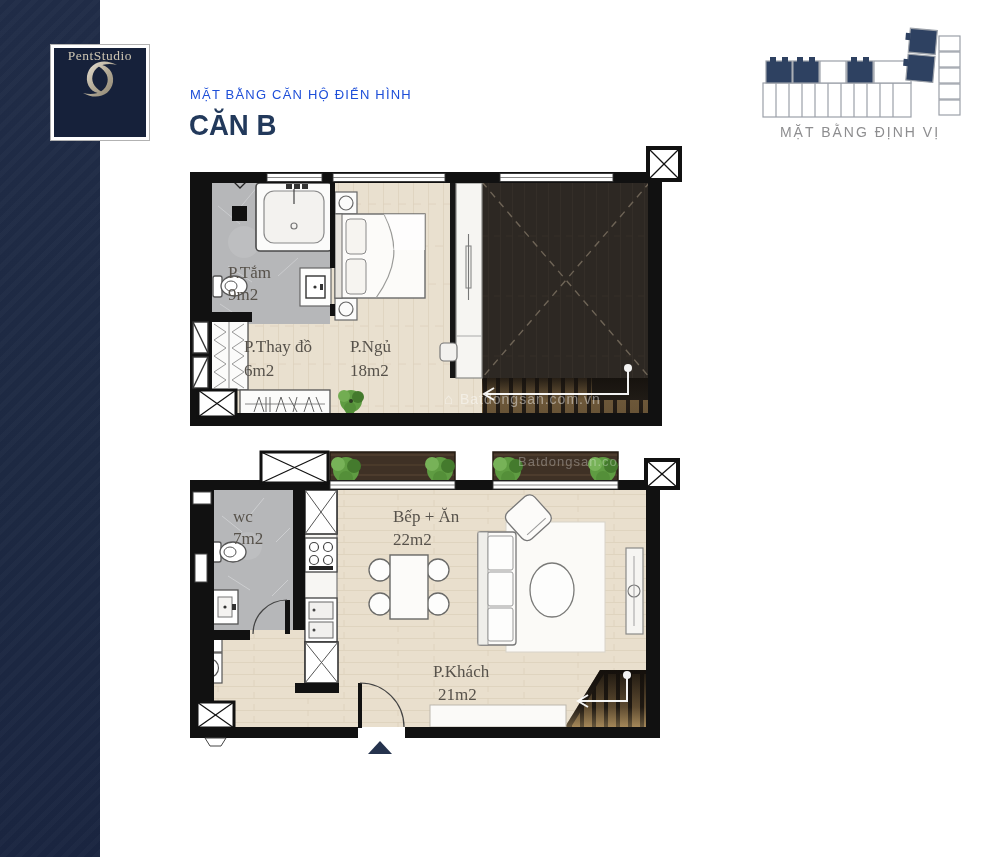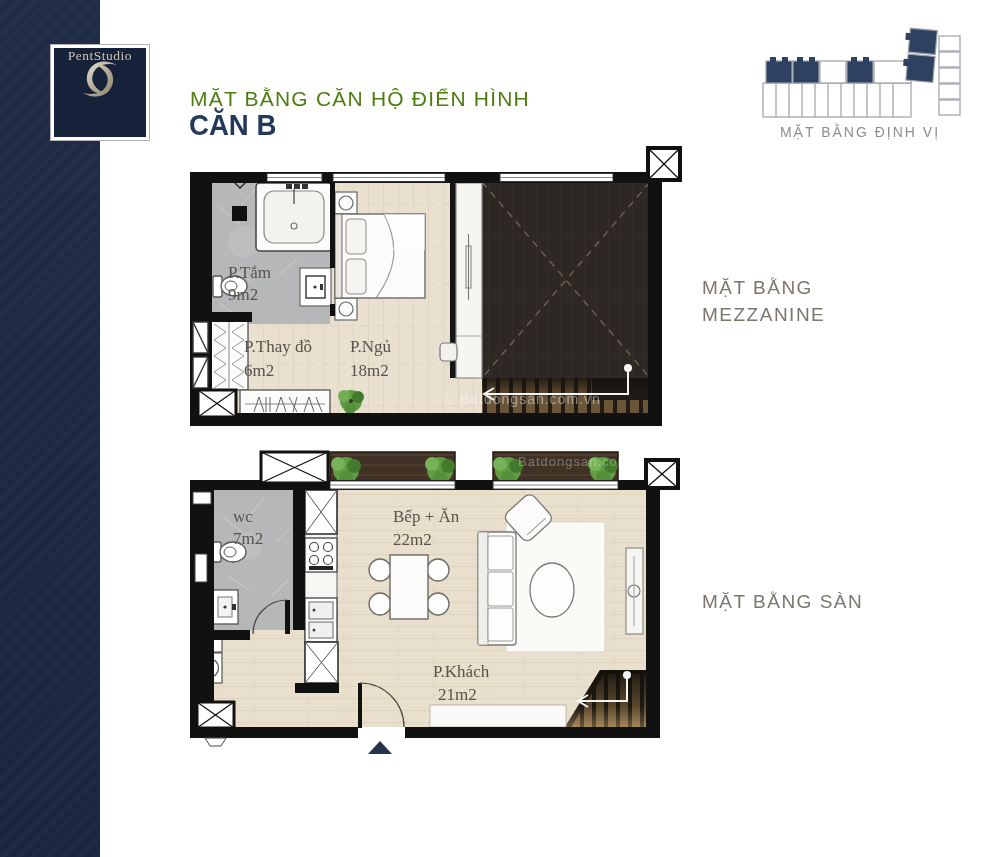--- a/index.html
+++ b/index.html
@@ -11,21 +11,21 @@
   .stripe::after{content:"";position:absolute;inset:0;
           background:repeating-linear-gradient(135deg,rgba(255,255,255,0.02) 0 5px,transparent 5px 11px);}
   
   .logo{position:absolute;left:50px;top:44px;width:100px;height:97px;background:#ffffff;
         border:1px solid #b2b2b2;box-sizing:border-box;padding:3px;}
   .logo-inner{width:100%;height:100%;background:#16213a;display:flex;flex-direction:column;
         align-items:center;justify-content:flex-start;box-sizing:border-box;padding-bottom:7px;}
   .logo-swan{position:absolute;left:50%;top:12px;transform:translateX(-50%);}
   .logo-word{font-family:"Liberation Serif",serif;font-size:13.5px;color:#cdc5b2;letter-spacing:.5px;}
   
-  .title{position:absolute;left:190px;top:87px;font-size:21px;color:#4d7c0f;letter-spacing:1.2px;}
+  .title{position:absolute;left:190px;top:87px;font-size:13px;color:#1d4ed8;letter-spacing:1.2px;}
   .unit{position:absolute;left:189px;top:108px;font-size:30px;font-weight:700;color:#22395b;
         letter-spacing:0;transform:scaleX(.92);transform-origin:left;}
   
   .locator{position:absolute;left:758px;top:26px;width:204px;height:98px;}
   .locator-caption{position:absolute;left:758px;top:124px;width:204px;text-align:center;
         font-size:14px;color:#8e8e90;letter-spacing:2px;}
   
   .sec-label{position:absolute;left:702px;font-size:19px;color:#7c766d;letter-spacing:1.5px;line-height:27px;}
   .sec-mezz{top:274px;}
   .sec-ground{top:588px;}
@@ -106,25 +106,20 @@
 
       <rect x="181" y="10" width="21" height="15"></rect>
         <rect x="181" y="26" width="21" height="15"></rect>
       <rect x="181" y="42" width="21" height="15"></rect>
         <rect x="181" y="58" width="21" height="15"></rect>
       <rect x="181" y="74" width="21" height="15"></rect>
     </g>
   </svg>
   <div class="locator-caption">MẶT BẰNG ĐỊNH VỊ</div>
 
-  <div class="sec-label sec-mezz">
-    <div>MẶT BẰNG</div>
-    <div>MEZZANINE</div>
-  </div>
-  <div class="sec-label sec-ground">MẶT BẰNG SÀN</div>
 
   <svg class="plan plan-mezz" width="496" height="284" viewBox="0 0 496 284">
     <defs>
       <pattern id="planksV" width="15" height="80" patternUnits="userSpaceOnUse">
         <rect width="15" height="80" fill="#e9e0cf"></rect>
         <line x1="0" y1="0" x2="0" y2="80" stroke="#d7cab3" stroke-width="1"></line>
         <line x1="7" y1="20" x2="15" y2="20" stroke="#ddd1bc" stroke-width="0.8"></line>
         <line x1="0" y1="58" x2="8" y2="58" stroke="#ddd1bc" stroke-width="0.8"></line>
       </pattern>
       <pattern id="voidGrain" width="12" height="60" patternUnits="userSpaceOnUse">

